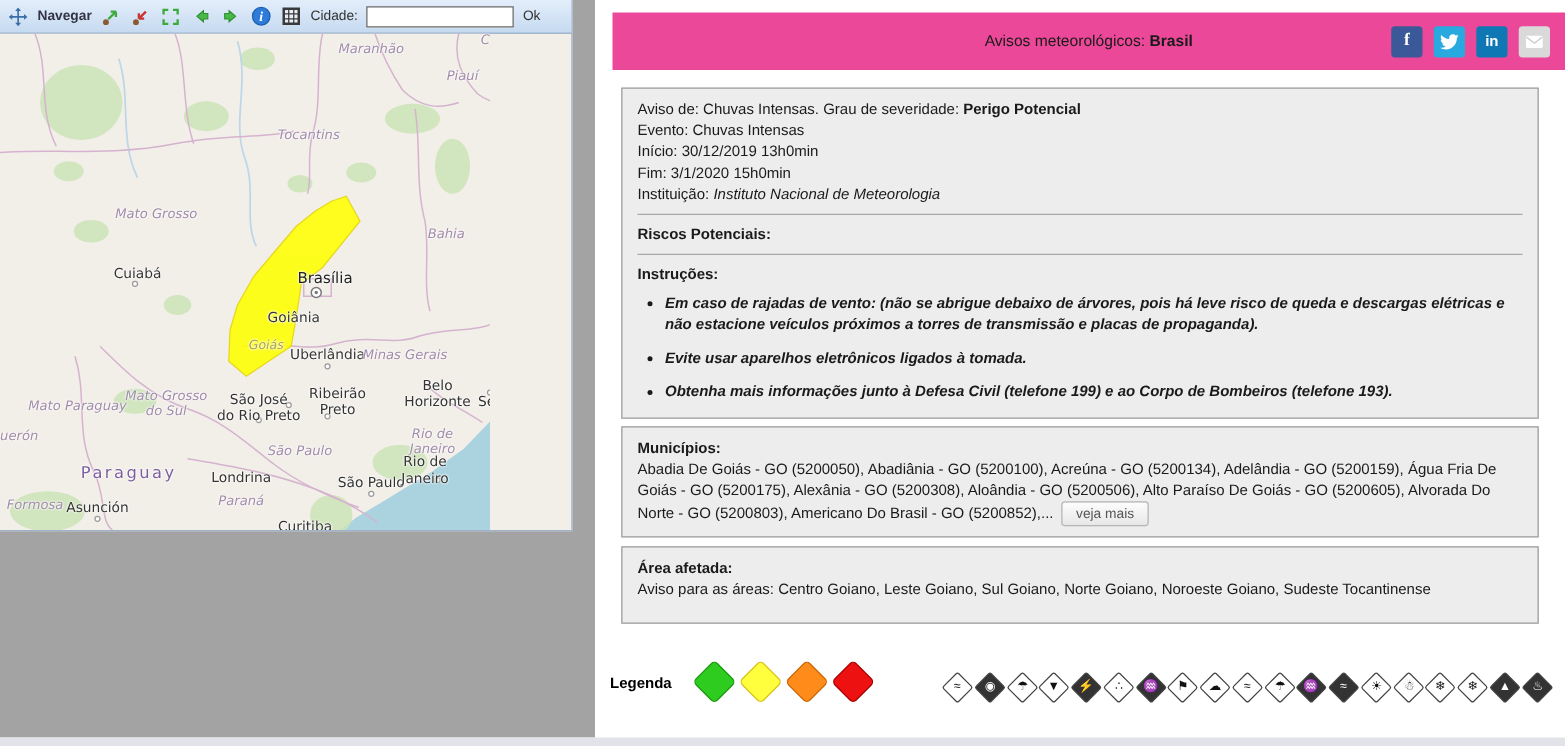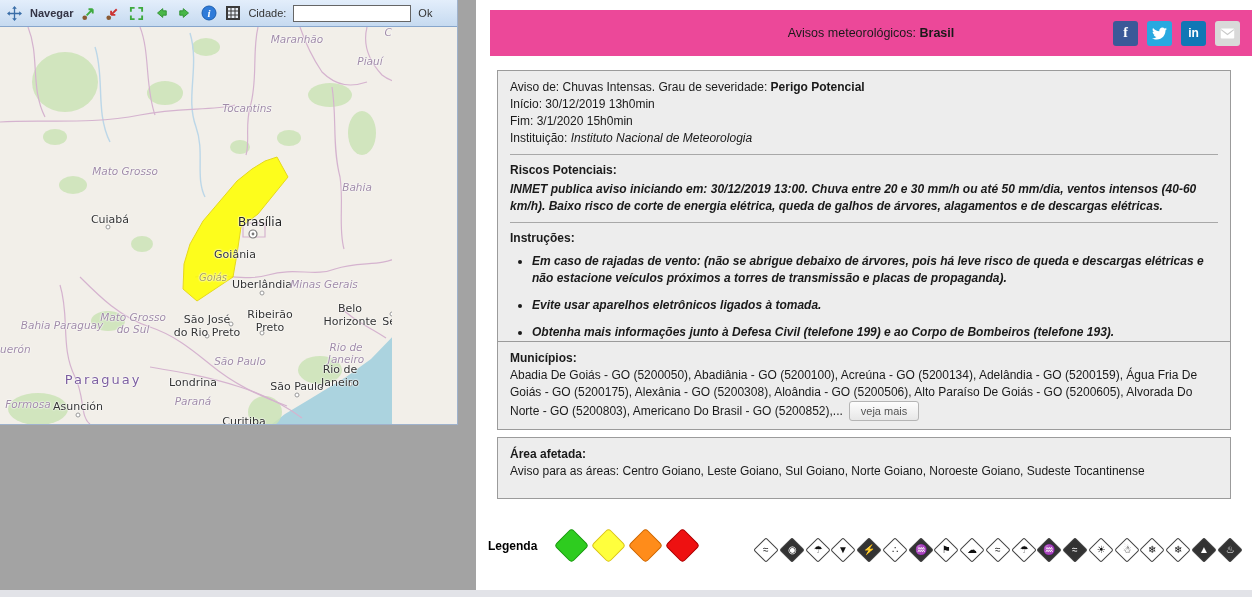--- a/index.html
+++ b/index.html
@@ -175,21 +175,21 @@
             <div class="maplabel lab-city" style="left: 449px; top: 135px;">Feira de Sa</div>
             <div class="maplabel lab-state" style="left: 125px; top: 144px;">Mato Grosso</div>
             <div class="maplabel lab-state" style="left: 357px; top: 160px;">Bahia</div>
             <div class="maplabel lab-city" style="left: 434px; top: 155px;">Salvador</div>
             <div class="maplabel lab-city" style="left: 110px; top: 192px;">Cuiabá</div>
             <div class="maplabel lab-city-capital" style="left: 260px; top: 195px;">Brasília</div>
             <div class="maplabel lab-state-faint" style="left: 213px; top: 206px;">Goiás</div>
             <div class="maplabel lab-city" style="left: 235px; top: 227px;">Goiânia</div>
             <div class="maplabel lab-city" style="left: 262px; top: 257px;">Uberlândia</div>
             <div class="maplabel lab-state" style="left: 324px; top: 257px;">Minas Gerais</div>
-            <div class="maplabel lab-state" style="left: 62px; top: 298px;">Bahia Paraguay</div>
+            <div class="maplabel lab-state" style="left: 62px; top: 298px;">Mato Paraguay</div>
             <div class="maplabel lab-state" style="left: 133px; top: 296px;">Mato Grosso
 do Sul</div>
             <div class="maplabel lab-city" style="left: 207px; top: 299px;">São José
 do Rio Preto</div>
             <div class="maplabel lab-city" style="left: 270px; top: 294px;">Ribeirão
 Preto</div>
             <div class="maplabel lab-city" style="left: 350px; top: 288px;">Belo Horizonte</div>
             <div class="maplabel lab-city" style="left: 397px; top: 294px;">Serra</div>
             <div class="maplabel lab-state" style="left: 12px; top: 322px;">guerón</div>
             <div class="maplabel lab-state" style="left: 346px; top: 326px;">Rio de Janeiro</div>
@@ -232,28 +232,28 @@
               <path d="M3 6.5l9 7 9-7" stroke="#c9c9c9" stroke-width="1.6" fill="none"></path>
             </svg>
         </div>
       </div>
     </div>
 
     <div class="box box1">
       <div>
         <span>Aviso de: Chuvas Intensas. Grau de severidade: </span><b>Perigo Potencial</b>
       </div>
+      <div>Evento: Chuvas Intensas</div>
       <div>Início: 30/12/2019 13h0min</div>
       <div>Fim: 3/1/2020 15h0min</div>
       <div>
         <span>Instituição: </span><i>Instituto Nacional de Meteorologia</i>
       </div>
       <hr class="divider">
       <div class="sec-title">Riscos Potenciais:</div>
-      <div class="riscos-body">INMET publica aviso iniciando em: 30/12/2019 13:00. Chuva entre 20 e 30 mm/h ou até 50 mm/dia, ventos intensos (40-60 km/h). Baixo risco de corte de energia elétrica, queda de galhos de árvores, alagamentos e de descargas elétricas.</div>
       <hr class="divider">
       <div class="sec-title">Instruções:</div>
       <ul class="instr" id="instr-list">
           <li>Em caso de rajadas de vento: (não se abrigue debaixo de árvores, pois há leve risco de queda e descargas elétricas e não estacione veículos próximos a torres de transmissão e placas de propaganda).</li>
           <li>Evite usar aparelhos eletrônicos ligados à tomada.</li>
           <li>Obtenha mais informações junto à Defesa Civil (telefone 199) e ao Corpo de Bombeiros (telefone 193).</li>
         </ul>
     </div>
 
     <div class="box box2">

